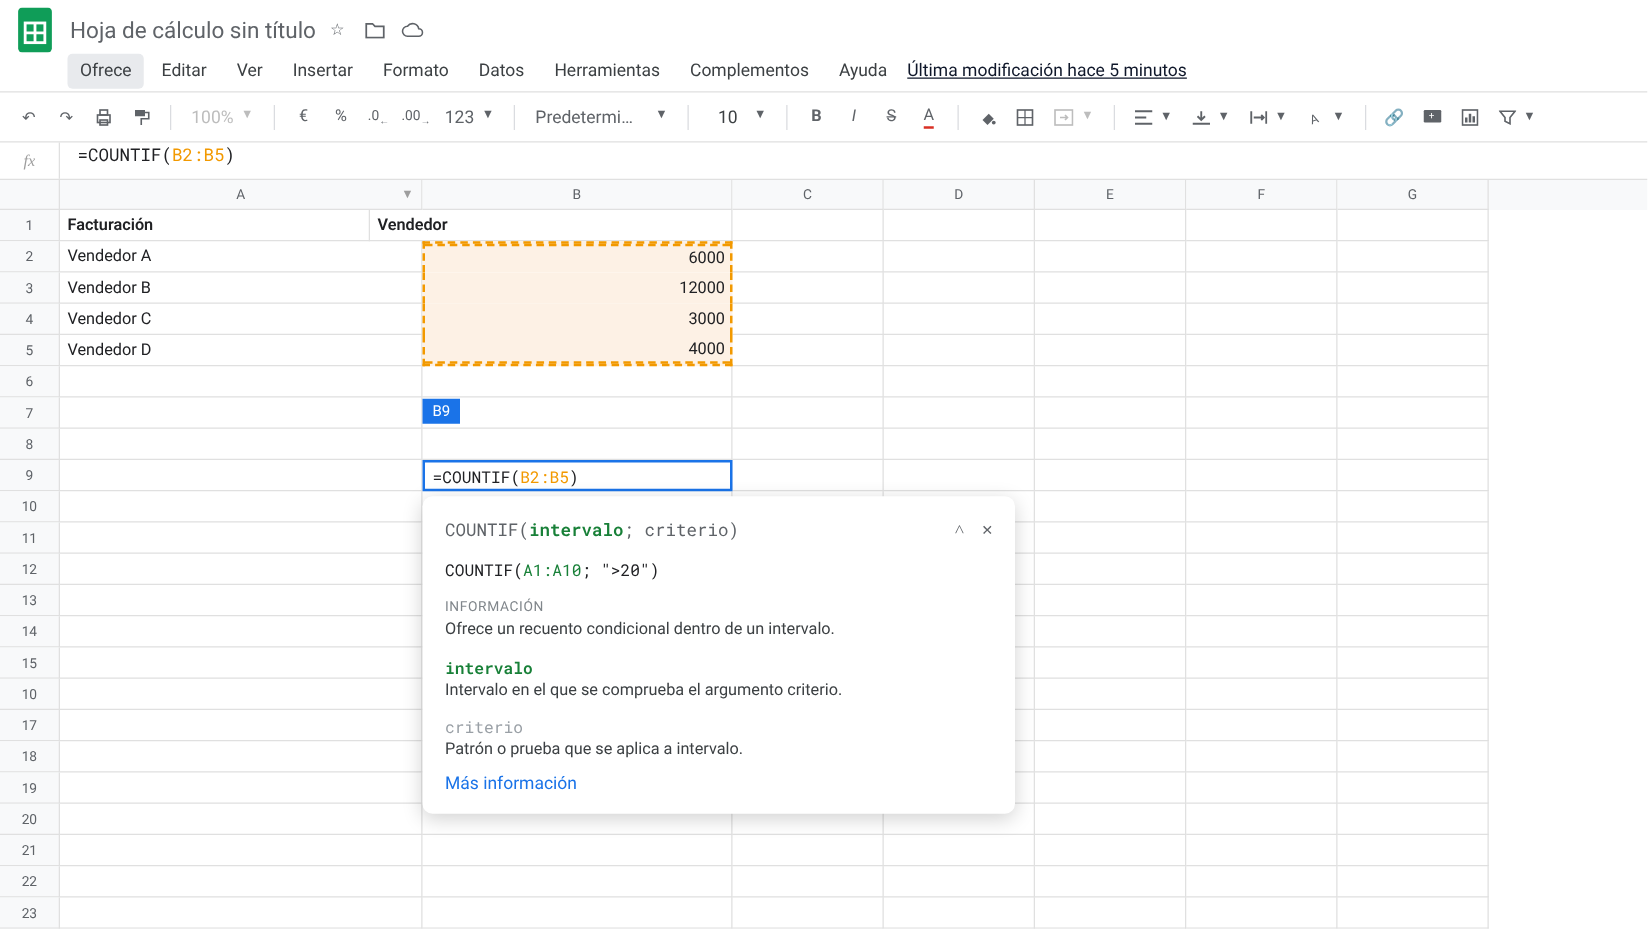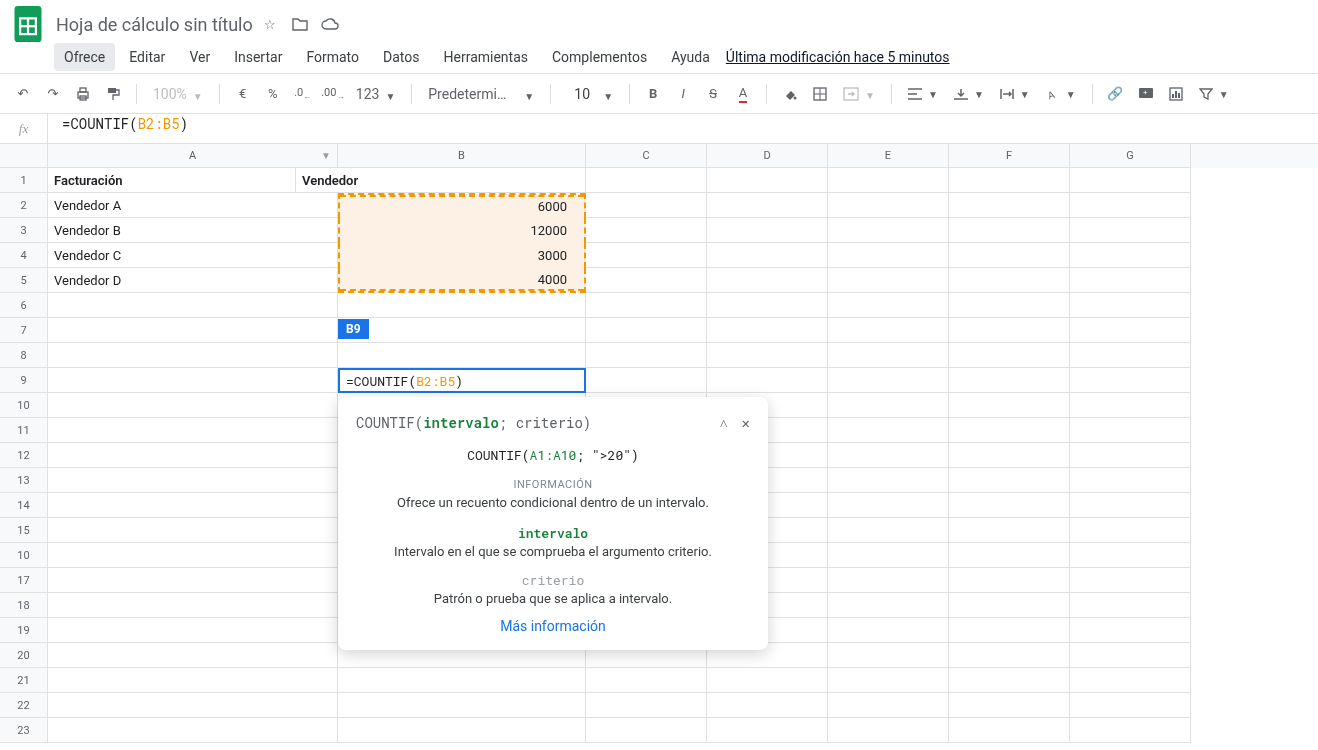--- a/index.html
+++ b/index.html
@@ -16,21 +16,21 @@
     
     .menubar { display: flex; align-items: center; padding: 0 8px 0 54px; height: 34px; gap: 4px; border-bottom: 1px solid #e0e0e0; }
     .menu-item { padding: 6px 10px; border-radius: 4px; font-size: 14px; color: #3c4043; cursor: pointer; }
     .menu-item.active { background: #e8eaed; }
     .last-edit { font-size: 14px; color: #0f172a; text-decoration: underline; margin-left: 2px; cursor: pointer; }
 
     
     .toolbar { display: flex; align-items: center; padding: 4px 10px; height: 40px; gap: 4px; border-bottom: 1px solid #e0e0e0; }
     .tb-btn { min-width: 26px; height: 26px; display: flex; align-items: center; justify-content: center; color: #5f6368; cursor: pointer; border-radius: 3px; }
     .tb-sep { width: 1px; height: 20px; background: #dadce0; margin: 0 6px; }
-    .tb-select { display: flex; align-items: flex-end; gap: 6px; padding: 0 6px; color: #5f6368; cursor: pointer; font-size: 14px; }
+    .tb-select { display: flex; align-items: flex-start; gap: 6px; padding: 0 6px; color: #5f6368; cursor: pointer; font-size: 14px; }
     .tb-select .caret { font-size: 10px; }
     .zoom { color: #bdbdbd; }
     .font-name { width: 90px; overflow: hidden; text-overflow: ellipsis; white-space: nowrap; }
     .font-size { width: 30px; text-align: center; color: #3c4043; }
 
     
     .formula-bar { display: flex; align-items: flex-start; height: 30px; border-bottom: 1px solid #e0e0e0; }
     .fx-label { width: 48px; text-align: center; color: #9e9e9e; font-style: italic; font-family: serif; border-right: 1px solid #e0e0e0; height: 100%; display: flex; align-items: center; justify-content: center; }
     .formula-input { flex: 1; padding: 0 14px; font-family: "Roboto Mono", Consolas, monospace; font-size: 14px; color: #202124; }
     .formula-input .fn { color: #202124; }
@@ -57,29 +57,29 @@
 
     
     .cell.dashsel { background: #fdf1e5; border: none; position: relative; }
     .cell.dashsel::after { content: ""; position: absolute; inset: 0; pointer-events: none; }
     .cell.dashsel.top::after { border-top: 2px dashed #f29900; }
     .cell.dashsel.bottom::after { border-bottom: 2px dashed #f29900; }
     .cell.dashsel { border-left: 2px dashed #f29900; border-right: 2px dashed #f29900; }
     .cell.dashsel.top { border-top: 2px dashed #f29900; }
     .cell.dashsel.bottom { border-bottom: 2px dashed #f29900; }
     .cell.dashsel:not(.top):not(.bottom) { border-top: none; border-bottom: none; }
-    .cell.dashsel { padding-right: 17px; }
-
-    
-    .cellref-badge { position: absolute; left: 338px; top: calc(24px + 25px*7 - 24px); background: #1a73e8; color: #fff; font-size: 12px; font-weight: 700; padding: 3px 8px; z-index: 5; }
+    .cell.dashsel { padding-right: 4px; }
+
+    
+    .cellref-badge { position: absolute; left: 338px; top: calc(24px + 25px*7 - 24px); background: #1a73e8; color: #fff; font-size: 12px; font-weight: 400; padding: 3px 8px; z-index: 5; }
     .active-cell { position: absolute; left: 338px; top: calc(24px + 25px*8); width: 248px; height: 25px; border: 2px solid #1a73e8; background: #fff; display: flex; align-items: center; padding: 0 6px; font-family: "Roboto Mono", Consolas, monospace; font-size: 13px; z-index: 4; }
     .active-cell .rng { color: #f29900; }
 
     
-    .help-popup { position: absolute; left: 338px; top: calc(24px + 25px*9 + 4px); width: 430px; background: #fff; border-radius: 8px; box-shadow: 0 4px 16px rgba(0,0,0,.18); padding: 16px 18px; z-index: 10; font-size: 13px; text-align: center; }
+    .help-popup { position: absolute; left: 338px; top: calc(24px + 25px*9 + 4px); width: 474px; background: #fff; border-radius: 8px; box-shadow: 0 4px 16px rgba(0,0,0,.18); padding: 16px 18px; z-index: 10; font-size: 13px; }
     .help-sig { font-family: "Roboto Mono", Consolas, monospace; font-size: 14px; color: #5f6368; margin-bottom: 14px; display: flex; justify-content: space-between; align-items: center; }
     .help-sig .arg1 { color: #188038; font-weight: 600; }
     .help-section-label { font-size: 11px; letter-spacing: .5px; color: #80868b; margin-bottom: 4px; }
     .help-example { font-family: "Roboto Mono", Consolas, monospace; font-size: 13px; margin-bottom: 14px; }
     .help-example .rng { color: #188038; }
     .help-desc { color: #3c4043; margin-bottom: 14px; }
     .help-arg-name { font-family: "Roboto Mono", Consolas, monospace; font-size: 13px; color: #188038; font-weight: 600; margin-bottom: 2px; }
     .help-arg-name.muted { color: #9aa0a6; font-weight: 400; }
     .help-arg-desc { color: #3c4043; margin-bottom: 12px; }
     .help-link { color: #1a73e8; cursor: pointer; font-size: 14px; }

